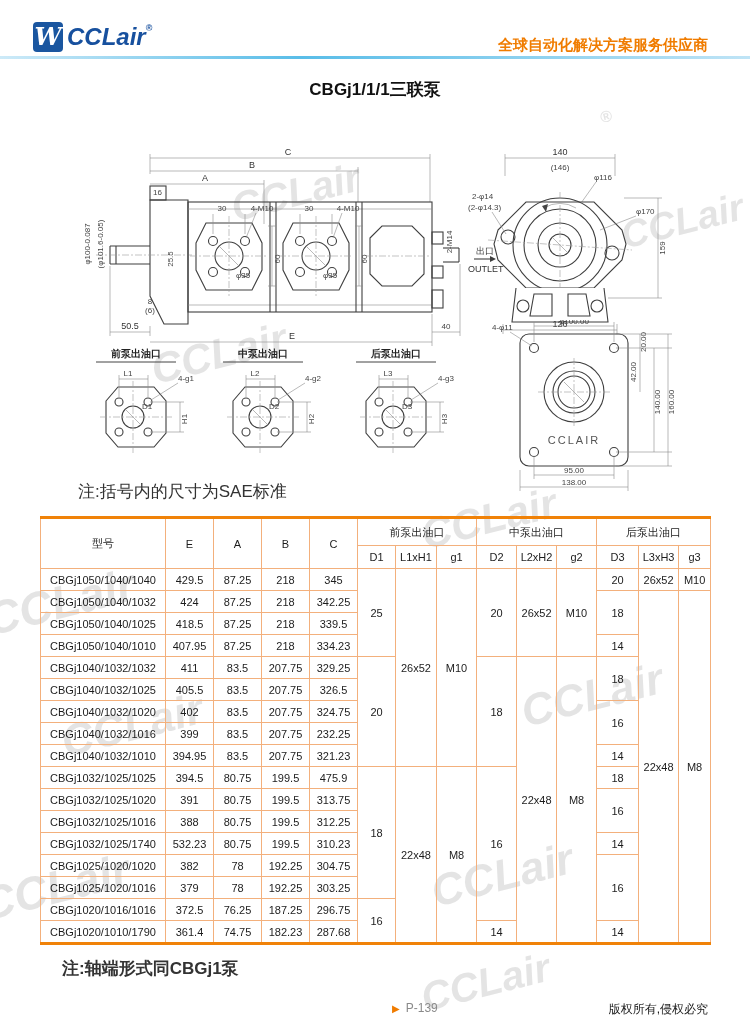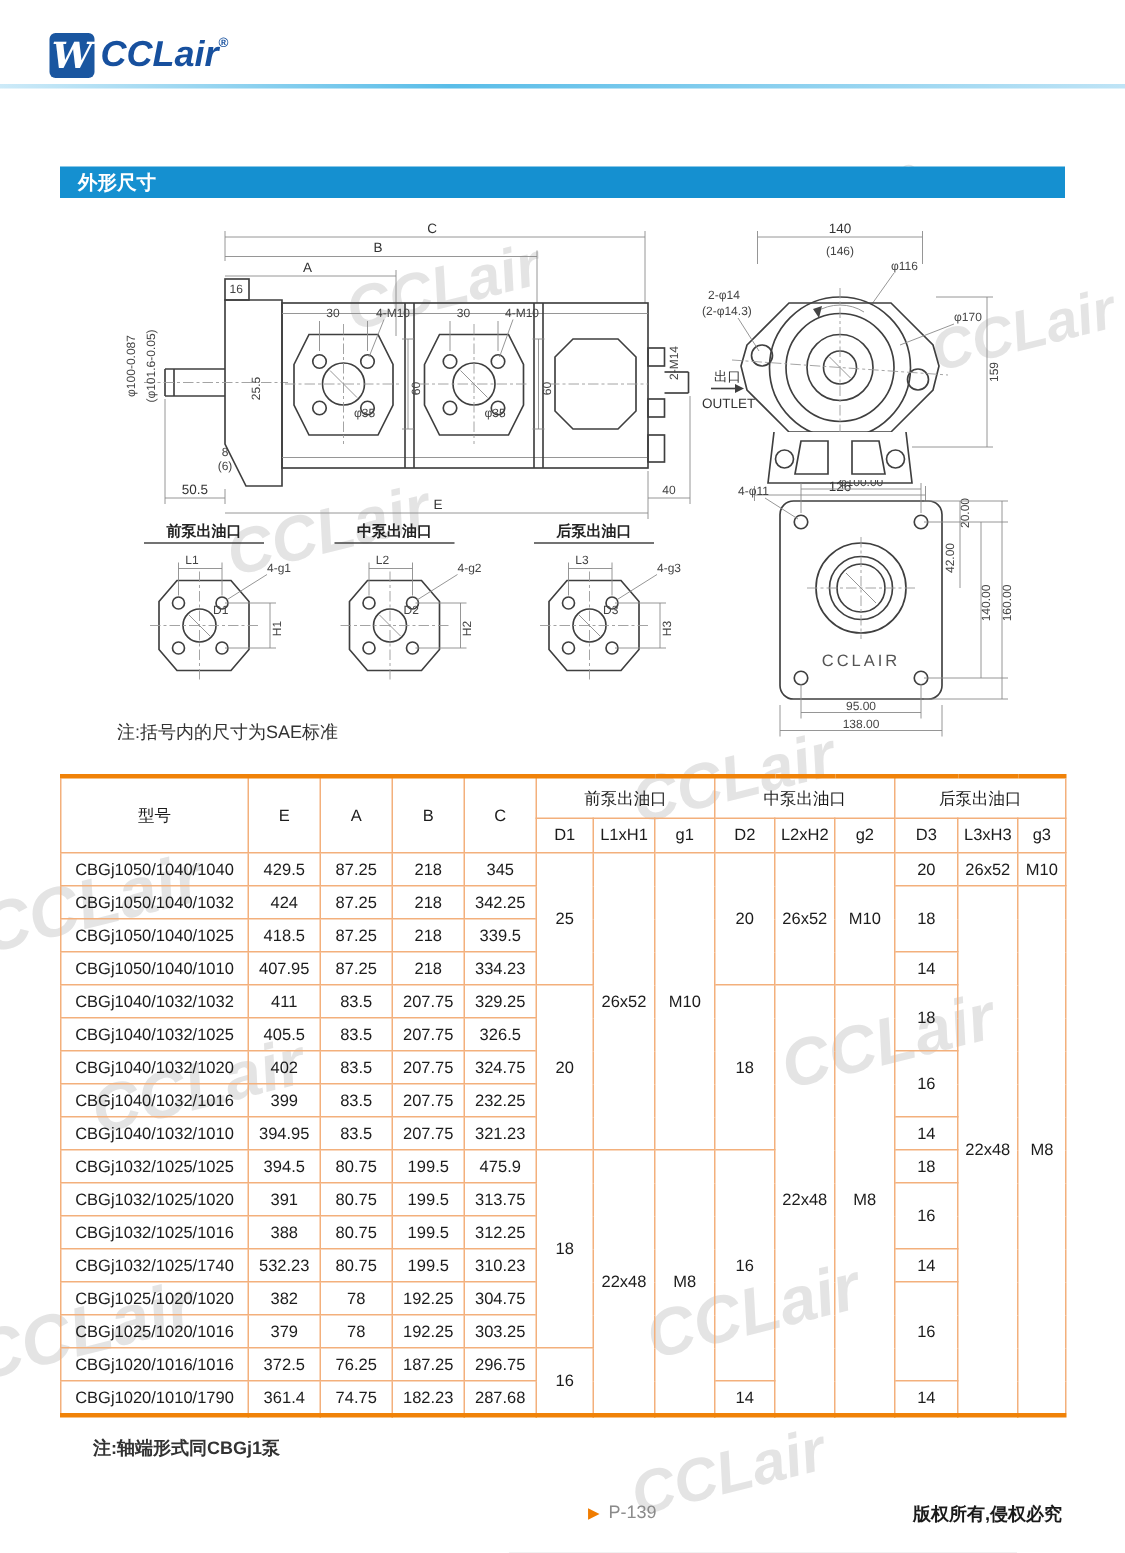--- a/index.html
+++ b/index.html
@@ -13,24 +13,24 @@
   .logo-text{color:#17509e;font-weight:bold;font-size:24px;font-style:italic;margin-left:4px;letter-spacing:0px;}
   .logo-reg{color:#17509e;font-size:9px;vertical-align:top;font-style:normal;}
   .tagline{position:absolute;right:42px;top:36px;color:#f07c00;font-weight:bold;font-size:15px;}
   .divider{position:absolute;left:0;top:56px;width:750px;height:3px;
            background:linear-gradient(90deg,#cdeaf8,#59bde8 40%,#bfe4f6);}
   .page-title{position:absolute;left:0;top:78px;width:750px;text-align:center;
               font-size:17px;font-weight:bold;color:#111;}
   .section-bar{position:absolute;left:40px;top:111px;width:670px;height:21px;background:#1590d0;}
   .section-bar span{color:#fff;font-weight:bold;font-size:13px;line-height:21px;margin-left:12px;}
   
-  .note{position:absolute;font-size:12px;color:#333;text-align:center;}
+  .note{position:absolute;font-size:17px;color:#333;text-align:center;}
   .footer-page{position:absolute;left:352px;top:1001px;font-size:12px;color:#8a8a8a;margin-left:40px;}
   .footer-page .tri{color:#f07c00;font-size:10px;margin-right:6px;}
-  .copyright{position:absolute;right:42px;top:1001px;font-size:12px;font-weight:bold;color:#1a1a1a;}
+  .copyright{position:absolute;right:42px;top:1001px;font-size:12px;font-weight:normal;color:#1a1a1a;}
   
   #tblwrap{position:absolute;left:40px;top:516px;width:670px;}
   table{border-collapse:collapse;width:670px;table-layout:fixed;}
   th,td{border:1px solid #f3b07c;text-align:center;font-size:11px;color:#1c1c1c;
         padding:0;overflow:hidden;white-space:nowrap;}
   table{border-top:3px solid #f08208;border-bottom:3px solid #f08208;}
   th{font-weight:normal;height:22px;}
   tr.grp th{height:26px;}
   td{height:21px;}
   
@@ -61,26 +61,25 @@
   <span class="wm" style="left:60px;top:700px;font-size:44px;">CCLair</span>
   <span class="wm" style="left:520px;top:670px;font-size:44px;">CCLair</span>
   <span class="wm" style="left:-20px;top:860px;font-size:46px;">CCLair</span>
   <span class="wm" style="left:430px;top:850px;font-size:44px;">CCLair</span>
   <span class="wm" style="left:420px;top:960px;font-size:40px;">CCLair</span>
 
   <div class="logo-wrap">
     <div class="logo-box">W</div>
     <div class="logo-text"><span>CCLair</span><span class="logo-reg">®</span></div>
   </div>
+  <div class="tagline">全球自动化解决方案服务供应商</div>
   <div class="divider"></div>
 
-
-  <div class="section-bar">
-    <span>外形尺寸</span>
-  </div>
+  <div class="page-title">CBGj1/1/1三联泵</div>
+
 
   <svg style="position:absolute;left:40px;top:144px;" width="424" height="206" viewBox="0 0 424 206">
 
     <line class="thin" x1="110" y1="14" x2="390" y2="14"></line>
       <line class="thin" x1="110" y1="10" x2="110" y2="30"></line>
       <line class="thin" x1="390" y1="10" x2="390" y2="58"></line>
     <text class="dimb" x="248" y="11" text-anchor="middle">C</text>
     <line class="thin" x1="110" y1="27" x2="318" y2="27"></line>
       <line class="thin" x1="318" y1="23" x2="318" y2="58"></line>
     <text class="dimb" x="212" y="24" text-anchor="middle">B</text>

